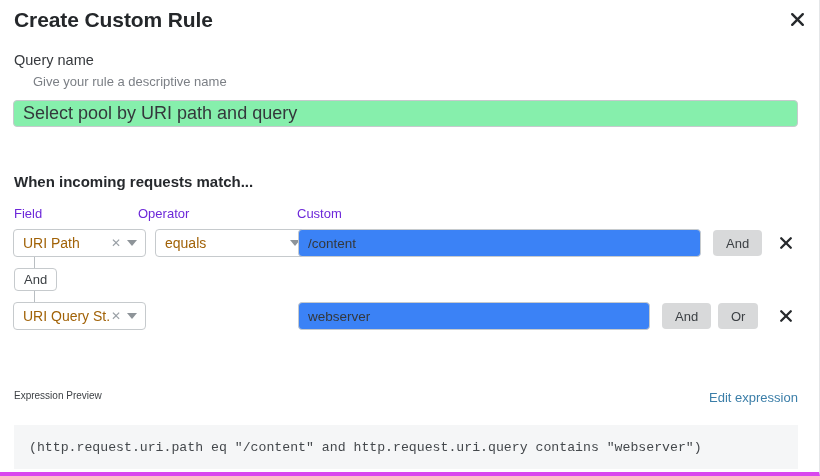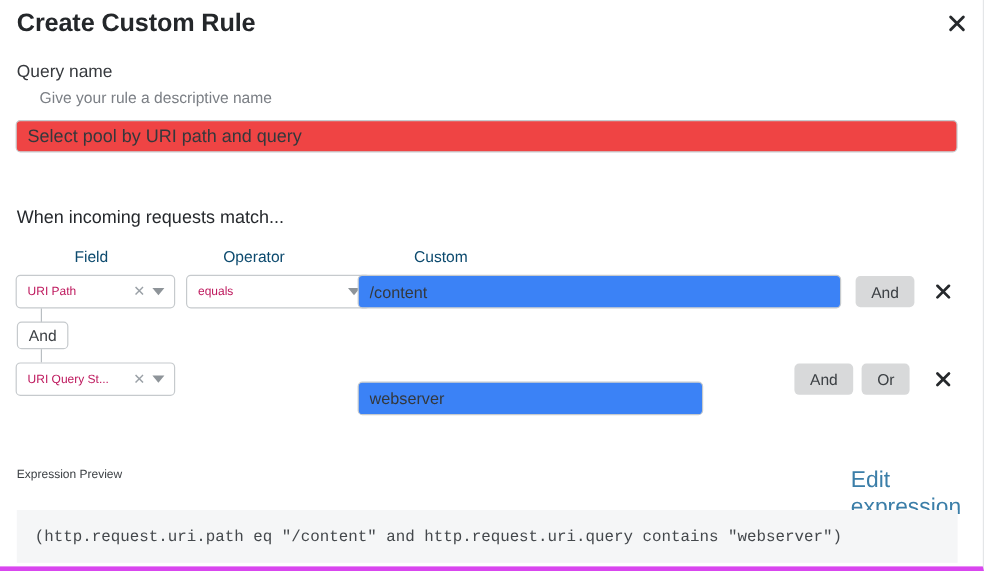--- a/index.html
+++ b/index.html
@@ -71,43 +71,42 @@
   }
   .rule-name-input {
     position: absolute;
     top: 100px;
     left: 13px;
     width: 785px;
     height: 27px;
     box-sizing: border-box;
     border: 1px solid #c6cacd;
     border-radius: 4px;
-    background: #ef4444;
+    background: #86efac;
     font-family: "Liberation Sans", sans-serif;
-    font-size: 15px;
+    font-size: 18px;
     color: #34383c;
     padding: 0 9px;
     outline: none;
   }
 
   .section-heading {
     position: absolute;
     top: 173px;
     left: 14px;
     font-size: 15px;
-    font-weight: normal;
+    font-weight: bold;
     color: #26292d;
   }
 
   .col-head {
     position: absolute;
     top: 206px;
     font-size: 13px;
-    color: #0c4a6e;
-    margin-left: 48px;
+    color: #6d28d9;
   }
   .col-field { left: 14px; }
   .col-operator { left: 138px; }
   .col-value { left: 297px; }
 
   
   .row {
     position: absolute;
     left: 0;
     width: 820px;
@@ -132,22 +131,22 @@
     width: 133px;
     padding: 0 6px 0 9px;
   }
   .op-select {
     left: 155px;
     width: 154px;
     padding: 0 6px 0 9px;
   }
   .select-text {
     flex: 1;
-    font-size: 10px;
-    color: #be185d;
+    font-size: 14px;
+    color: #a16207;
     white-space: nowrap;
     overflow: hidden;
   }
   .clear-x {
     font-size: 12px;
     color: #9aa0a6;
     padding: 0 6px 0 2px;
     line-height: 1;
   }
   .caret {
@@ -167,21 +166,21 @@
     border: 1px solid #c6cacd;
     border-radius: 4px;
     background: #3b82f6;
     font-family: "Liberation Sans", sans-serif;
     font-size: 13.5px;
     color: #34383c;
     padding: 0 9px;
     outline: none;
   }
   .value-1 { left: 298px; width: 403px; }
-  .value-2 { left: 298px; width: 288px; margin-top: 16px; }
+  .value-2 { left: 298px; width: 352px; }
 
   .logic-btn {
     position: absolute;
     height: 26px;
     top: 1px;
     box-sizing: border-box;
     background: #d8d9da;
     border: none;
     border-radius: 4px;
     font-family: "Liberation Sans", sans-serif;
@@ -240,21 +239,21 @@
     position: absolute;
     top: 390px;
     left: 14px;
     font-size: 10px;
     color: #3d4145;
   }
   .edit-expr {
     position: absolute;
     top: 390px;
     left: 709px;
-    font-size: 19px;
+    font-size: 13px;
     color: #3b7ea8;
     text-decoration: none;
     cursor: pointer;
   }
   .expr-box {
     position: absolute;
     top: 425px;
     left: 14px;
     width: 784px;
     height: 44px;

